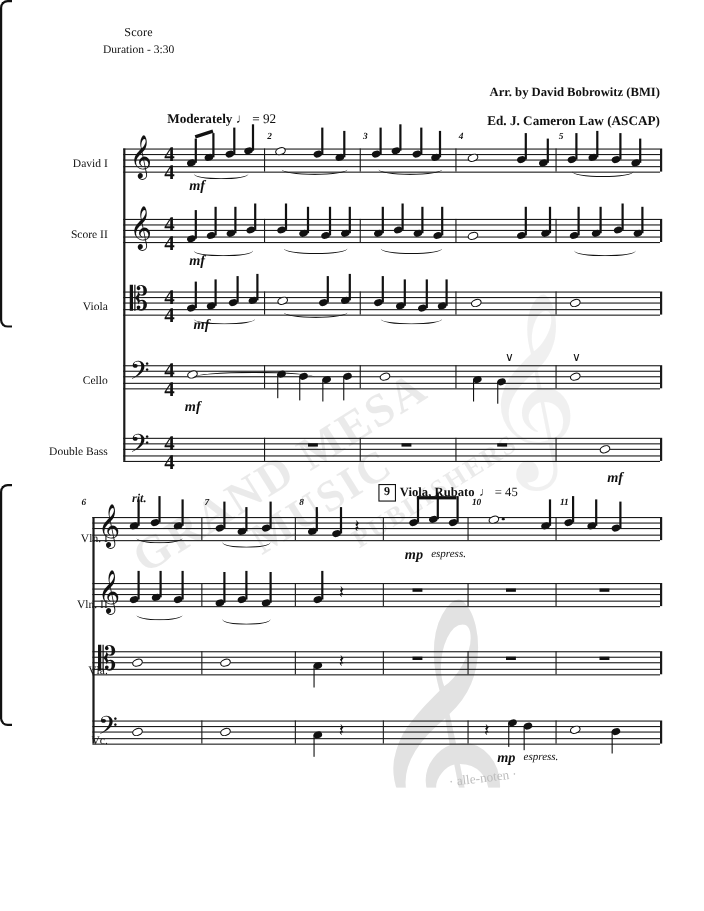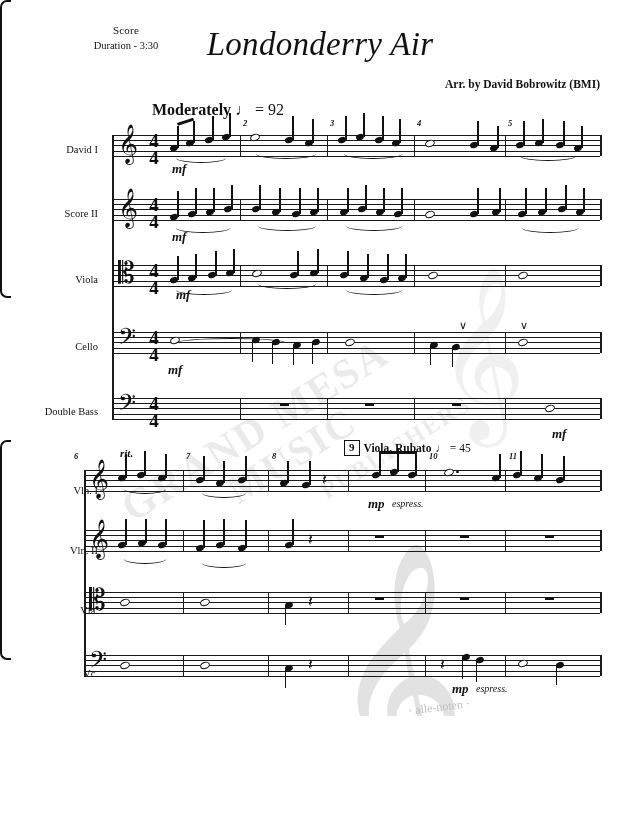--- a/index.html
+++ b/index.html
@@ -31,21 +31,21 @@
   .arranger{
     position:absolute;right:40px;top:78px;
     font-size:11.5px;font-weight:bold;
   }
   .editor{
     position:absolute;right:40px;top:103px;
     font-size:12px;font-weight:bold;
   }
   .tempo1{
     position:absolute;left:152px;top:101px;
-    font-size:16px;font-weight:bold;
+    font-size:12px;font-weight:bold;
   }
   .tempo1 .note{font-weight:normal;}
   .tempo2wrap{
     position:absolute;left:344px;top:440px;
     display:flex;align-items:center;gap:4px;
   }
   .rehearsal{
     border:1.2px solid #111;background:#fff;
     font-size:11px;font-weight:bold;
     padding:1px 4px 2px 4px;line-height:1;
@@ -136,22 +136,22 @@
     position:absolute;left:0;top:716px;width:640px;height:112px;background:#fff;
   }
 </style>
 </head>
 <body>
 
 <div class="page">
 
   <div class="score-label">Score</div>
   <div class="duration">Duration - 3:30</div>
-  <div class="title">Londonderry Air</div>
   <div class="arranger">Arr. by David Bobrowitz (BMI)</div>
+  <div class="editor">Ed. J. Cameron Law (ASCAP)</div>
 
   <div class="tempo1">
     <span>Moderately</span>
     <span class="note">♩ = 92</span>
   </div>
 
   <div class="wm">
     <div class="wm-text wm1">GRAND MESA</div>
     <div class="wm-text wm2">MUSIC</div>
     <div class="wm-text wm3">PUBLISHERS</div>

